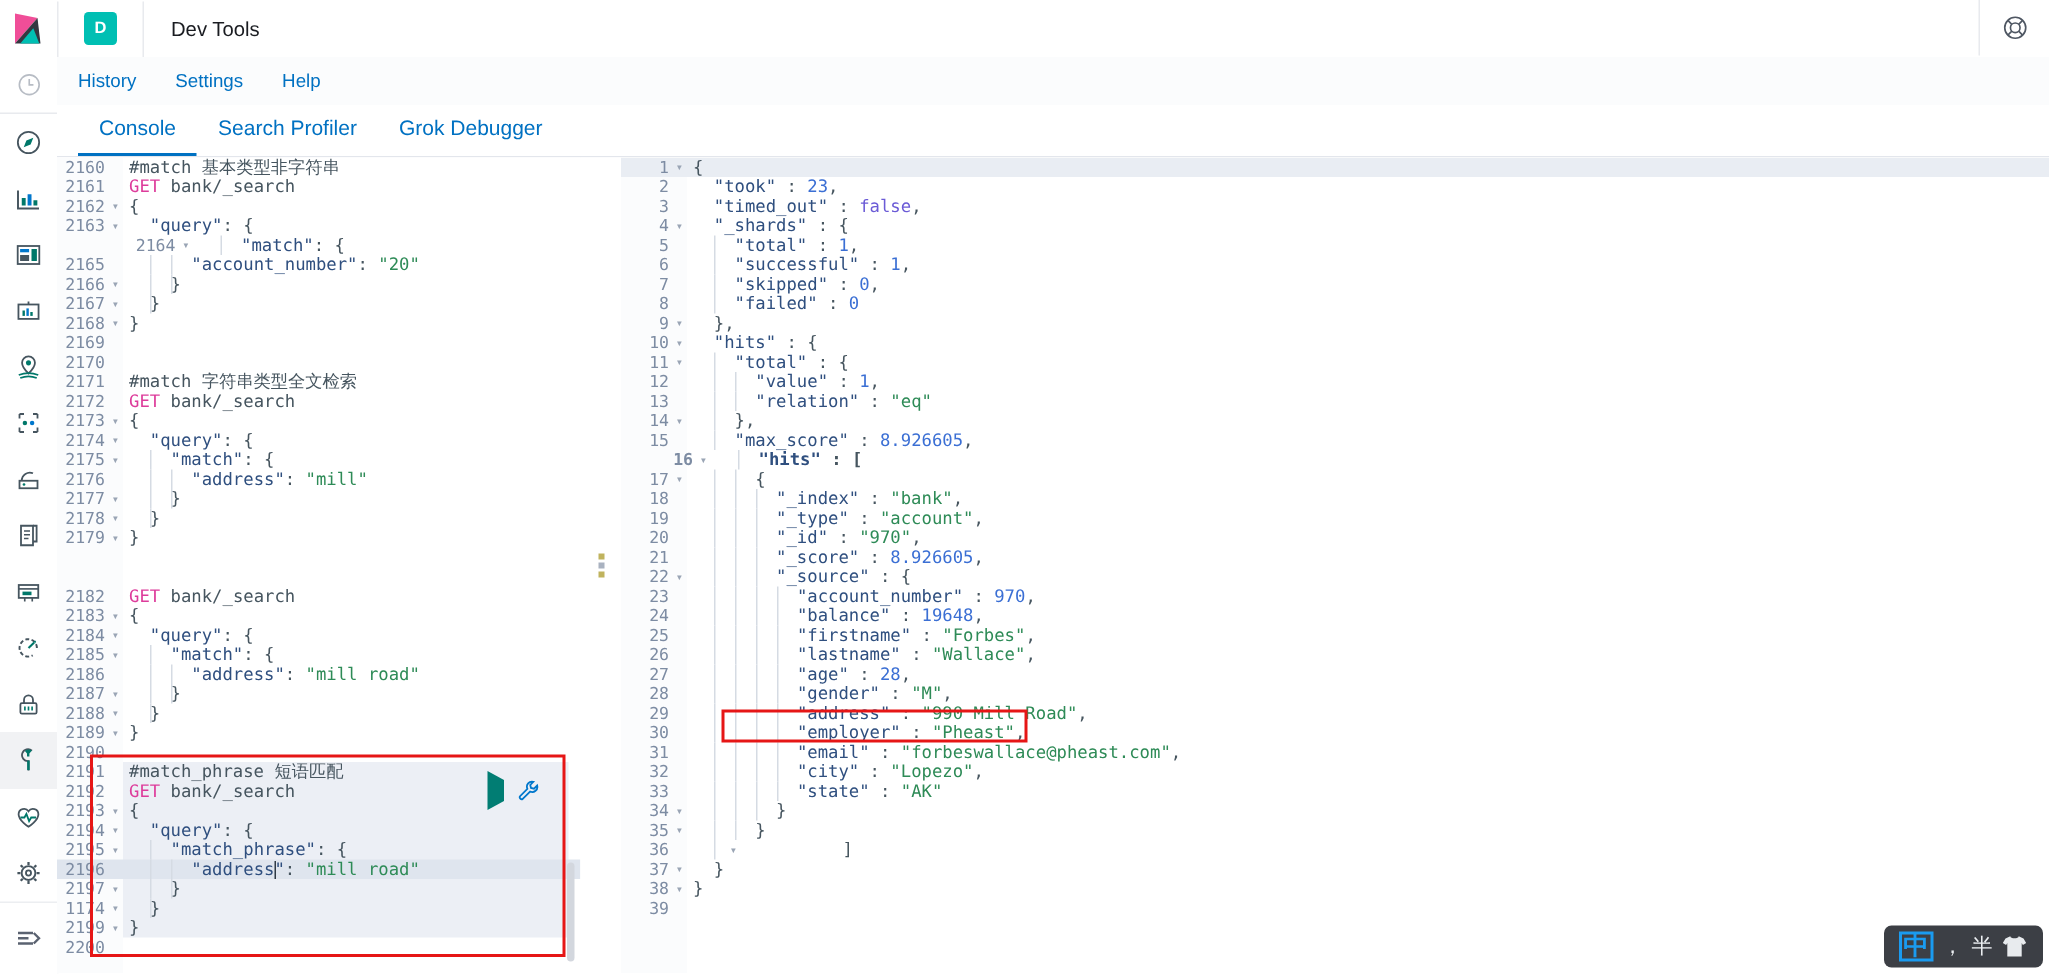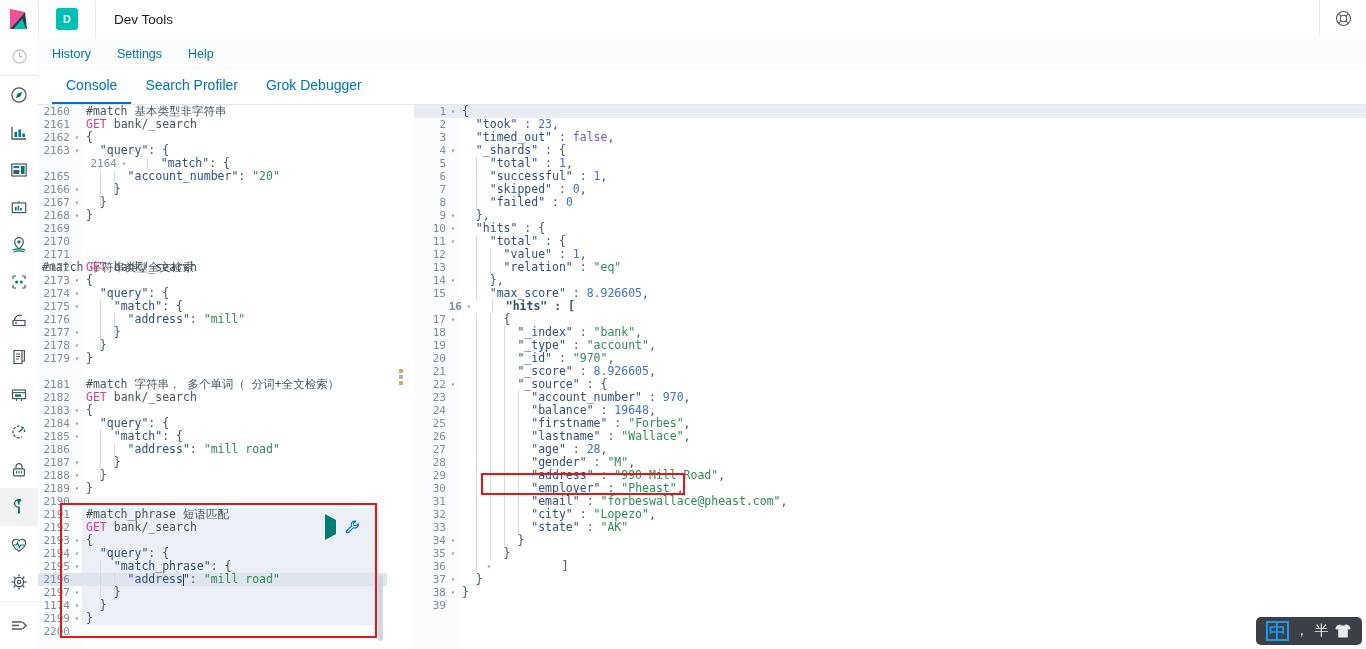--- a/index.html
+++ b/index.html
@@ -370,30 +370,29 @@
             <div class="line" style="top: 13px; position: absolute; left: 0px; right: 0px;"><span class="ln">2161</span><span class="fold"></span><span class="code"><span class="k-method">GET</span><span class="k-plain"> </span><span class="k-url">bank/_search</span></span></div>
             <div class="line" style="top: 26px; position: absolute; left: 0px; right: 0px;"><span class="ln">2162</span><span class="fold">▾</span><span class="code"><span class="k-punc">{</span></span></div>
             <div class="line" style="top: 39px; position: absolute; left: 0px; right: 0px;"><span class="ln">2163</span><span class="fold">▾</span><span class="code"><span class="k-plain">  </span><span class="k-key">"query"</span><span class="k-punc">: {</span></span></div>
             <div class="line" style="top: 52px; position: absolute; left: 0px; right: 0px; margin-left: 47px;"><span class="ln">2164</span><span class="fold">▾</span><span class="code"><span class="k-plain">    </span><span class="k-key">"match"</span><span class="k-punc">: {</span></span><span style="position: absolute; top: 0px; height: 13px; border-left: 1px solid rgb(213, 219, 227); left: 62px;"></span></div>
             <div class="line" style="top: 65px; position: absolute; left: 0px; right: 0px;"><span class="ln">2165</span><span class="fold"></span><span class="code"><span class="k-plain">      </span><span class="k-key">"account_number"</span><span class="k-punc">: </span><span class="k-str">"20"</span></span><span style="position: absolute; top: 0px; height: 13px; border-left: 1px solid rgb(213, 219, 227); left: 62px;"></span><span style="position: absolute; top: 0px; height: 13px; border-left: 1px solid rgb(213, 219, 227); left: 75.9px;"></span></div>
             <div class="line" style="top: 78px; position: absolute; left: 0px; right: 0px;"><span class="ln">2166</span><span class="fold">▾</span><span class="code"><span class="k-plain">    </span><span class="k-punc">}</span></span><span style="position: absolute; top: 0px; height: 13px; border-left: 1px solid rgb(213, 219, 227); left: 62px;"></span><span style="position: absolute; top: 0px; height: 13px; border-left: 1px solid rgb(213, 219, 227); left: 75.9px;"></span></div>
             <div class="line" style="top: 91px; position: absolute; left: 0px; right: 0px;"><span class="ln">2167</span><span class="fold">▾</span><span class="code"><span class="k-plain">  </span><span class="k-punc">}</span></span><span style="position: absolute; top: 0px; height: 13px; border-left: 1px solid rgb(213, 219, 227); left: 62px;"></span></div>
             <div class="line" style="top: 104px; position: absolute; left: 0px; right: 0px;"><span class="ln">2168</span><span class="fold">▾</span><span class="code"><span class="k-punc">}</span></span></div>
             <div class="line" style="top: 117px; position: absolute; left: 0px; right: 0px;"><span class="ln">2169</span><span class="fold"></span><span class="code"></span></div>
             <div class="line" style="top: 130px; position: absolute; left: 0px; right: 0px;"><span class="ln">2170</span><span class="fold"></span><span class="code"></span></div>
-            <div class="line" style="top: 143px; position: absolute; left: 0px; right: 0px; flex-direction: column;"><span class="ln">2171</span><span class="fold"></span><span class="code"><span class="k-comment">#match 字符串类型全文检索</span></span></div>
+            <div class="line" style="top: 143px; position: absolute; left: 0px; right: 0px;"><span class="ln">2171</span><span class="fold"></span><span class="code"><span class="k-comment">#match 字符串类型全文检索</span></span></div>
             <div class="line" style="top: 156px; position: absolute; left: 0px; right: 0px;"><span class="ln">2172</span><span class="fold"></span><span class="code"><span class="k-method">GET</span><span class="k-plain"> </span><span class="k-url">bank/_search</span></span></div>
             <div class="line" style="top: 169px; position: absolute; left: 0px; right: 0px;"><span class="ln">2173</span><span class="fold">▾</span><span class="code"><span class="k-punc">{</span></span></div>
             <div class="line" style="top: 182px; position: absolute; left: 0px; right: 0px;"><span class="ln">2174</span><span class="fold">▾</span><span class="code"><span class="k-plain">  </span><span class="k-key">"query"</span><span class="k-punc">: {</span></span></div>
             <div class="line" style="top: 195px; position: absolute; left: 0px; right: 0px;"><span class="ln">2175</span><span class="fold">▾</span><span class="code"><span class="k-plain">    </span><span class="k-key">"match"</span><span class="k-punc">: {</span></span><span style="position: absolute; top: 0px; height: 13px; border-left: 1px solid rgb(213, 219, 227); left: 62px;"></span></div>
             <div class="line" style="top: 208px; position: absolute; left: 0px; right: 0px;"><span class="ln">2176</span><span class="fold"></span><span class="code"><span class="k-plain">      </span><span class="k-key">"address"</span><span class="k-punc">: </span><span class="k-str">"mill"</span></span><span style="position: absolute; top: 0px; height: 13px; border-left: 1px solid rgb(213, 219, 227); left: 62px;"></span><span style="position: absolute; top: 0px; height: 13px; border-left: 1px solid rgb(213, 219, 227); left: 75.9px;"></span></div>
             <div class="line" style="top: 221px; position: absolute; left: 0px; right: 0px;"><span class="ln">2177</span><span class="fold">▾</span><span class="code"><span class="k-plain">    </span><span class="k-punc">}</span></span><span style="position: absolute; top: 0px; height: 13px; border-left: 1px solid rgb(213, 219, 227); left: 62px;"></span><span style="position: absolute; top: 0px; height: 13px; border-left: 1px solid rgb(213, 219, 227); left: 75.9px;"></span></div>
             <div class="line" style="top: 234px; position: absolute; left: 0px; right: 0px;"><span class="ln">2178</span><span class="fold">▾</span><span class="code"><span class="k-plain">  </span><span class="k-punc">}</span></span><span style="position: absolute; top: 0px; height: 13px; border-left: 1px solid rgb(213, 219, 227); left: 62px;"></span></div>
             <div class="line" style="top: 247px; position: absolute; left: 0px; right: 0px;"><span class="ln">2179</span><span class="fold">▾</span><span class="code"><span class="k-punc">}</span></span></div>
-            <div class="line" style="top: 273px; position: absolute; left: 0px; right: 0px;"><span class="ln">2181</span><span class="fold"></span><span class="code"><span class="k-comment">#match 字符串， 多个单词（ 分词+全文检索）</span></span></div>
             <div class="line" style="top: 286px; position: absolute; left: 0px; right: 0px;"><span class="ln">2182</span><span class="fold"></span><span class="code"><span class="k-method">GET</span><span class="k-plain"> </span><span class="k-url">bank/_search</span></span></div>
             <div class="line" style="top: 299px; position: absolute; left: 0px; right: 0px;"><span class="ln">2183</span><span class="fold">▾</span><span class="code"><span class="k-punc">{</span></span></div>
             <div class="line" style="top: 312px; position: absolute; left: 0px; right: 0px;"><span class="ln">2184</span><span class="fold">▾</span><span class="code"><span class="k-plain">  </span><span class="k-key">"query"</span><span class="k-punc">: {</span></span></div>
             <div class="line" style="top: 325px; position: absolute; left: 0px; right: 0px;"><span class="ln">2185</span><span class="fold">▾</span><span class="code"><span class="k-plain">    </span><span class="k-key">"match"</span><span class="k-punc">: {</span></span><span style="position: absolute; top: 0px; height: 13px; border-left: 1px solid rgb(213, 219, 227); left: 62px;"></span></div>
             <div class="line" style="top: 338px; position: absolute; left: 0px; right: 0px;"><span class="ln">2186</span><span class="fold"></span><span class="code"><span class="k-plain">      </span><span class="k-key">"address"</span><span class="k-punc">: </span><span class="k-str">"mill road"</span></span><span style="position: absolute; top: 0px; height: 13px; border-left: 1px solid rgb(213, 219, 227); left: 62px;"></span><span style="position: absolute; top: 0px; height: 13px; border-left: 1px solid rgb(213, 219, 227); left: 75.9px;"></span></div>
             <div class="line" style="top: 351px; position: absolute; left: 0px; right: 0px;"><span class="ln">2187</span><span class="fold">▾</span><span class="code"><span class="k-plain">    </span><span class="k-punc">}</span></span><span style="position: absolute; top: 0px; height: 13px; border-left: 1px solid rgb(213, 219, 227); left: 62px;"></span><span style="position: absolute; top: 0px; height: 13px; border-left: 1px solid rgb(213, 219, 227); left: 75.9px;"></span></div>
             <div class="line" style="top: 364px; position: absolute; left: 0px; right: 0px;"><span class="ln">2188</span><span class="fold">▾</span><span class="code"><span class="k-plain">  </span><span class="k-punc">}</span></span><span style="position: absolute; top: 0px; height: 13px; border-left: 1px solid rgb(213, 219, 227); left: 62px;"></span></div>
             <div class="line" style="top: 377px; position: absolute; left: 0px; right: 0px;"><span class="ln">2189</span><span class="fold">▾</span><span class="code"><span class="k-punc">}</span></span></div>
             <div class="line" style="top: 390px; position: absolute; left: 0px; right: 0px;"><span class="ln">2190</span><span class="fold"></span><span class="code"></span></div>
             <div class="line" style="top: 403px; position: absolute; left: 0px; right: 0px;"><span class="ln">2191</span><span class="fold"></span><span class="code"><span class="k-comment">#match_phrase 短语匹配</span></span></div>

